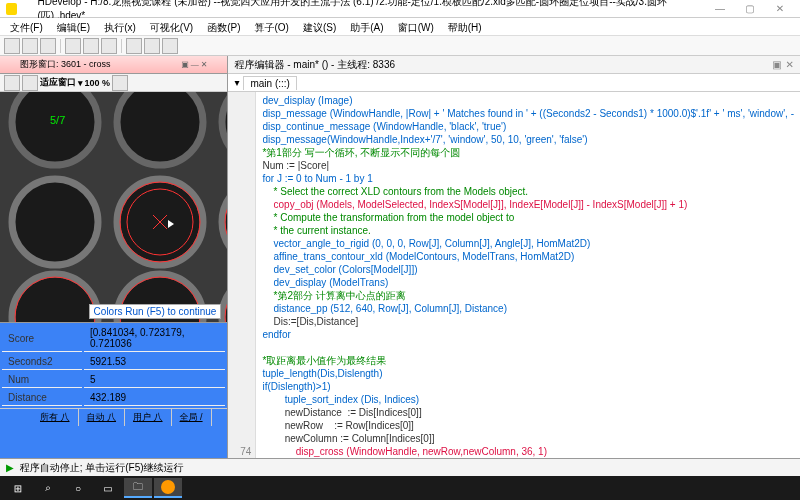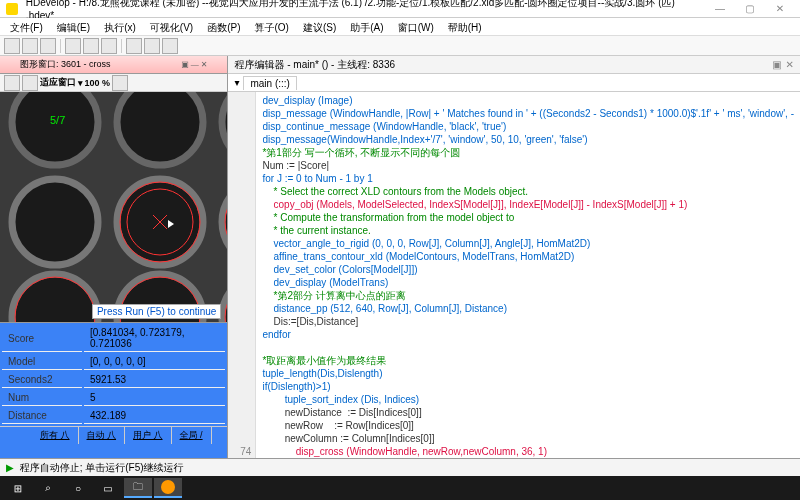--- a/index.html
+++ b/index.html
@@ -1,17 +1,17 @@
 <!DOCTYPE html>
 <html><head>
 <meta charset="utf-8">
 <style>
 * { margin: 0; padding: 0; box-sizing: border-box; font-family: "Microsoft YaHei", sans-serif; }
 body { width: 800px; height: 500px; background: #f0f0f0; overflow: hidden; font-size: 10px; display: flex; flex-direction: column; }
-.titlebar { background: #fff; color: #000; padding: 2px 6px; display: flex; align-items: center; gap: 8px; height: 18px; border-bottom: 1px solid #ccc; }
+.titlebar { background: #fff; color: #000; padding: 2px 6px; display: flex; align-items: center; gap: 20px; height: 18px; border-bottom: 1px solid #ccc; }
 .titlebar .icon { width: 12px; height: 12px; background: #ffd700; border-radius: 2px; }
 .win-controls { margin-left: auto; display: flex; gap: 2px; }
 .win-controls span { width: 28px; text-align: center; cursor: default; color: #888; }
 .menubar { background: #fff; padding: 2px 4px; display: flex; gap: 2px; border-bottom: 1px solid #ddd; height: 18px; }
 .menubar span { padding: 1px 6px; cursor: default; }
 .toolbar { background: #f8f8f8; padding: 2px 4px; display: flex; gap: 2px; border-bottom: 1px solid #ccc; height: 20px; align-items: center; }
 .tb-btn { width: 16px; height: 16px; background: #e8e8e8; border: 1px solid #aaa; display: inline-block; }
 .tb-sep { width: 1px; height: 14px; background: #ccc; margin: 0 2px; }
 .main { flex: 1; display: flex; overflow: hidden; }
 .left-col { width: 300px; display: flex; flex-direction: column; border-right: 1px solid #999; }
@@ -125,32 +125,28 @@
         <circle cx="265" cy="130" r="40" fill="none" stroke="#f33" stroke-width="1"></circle>
         <circle cx="265" cy="130" r="33" fill="none" stroke="#f33" stroke-width="1"></circle>
         <circle cx="55" cy="225" r="40" fill="none" stroke="#f33" stroke-width="1"></circle>
         <circle cx="160" cy="225" r="40" fill="none" stroke="#f33" stroke-width="1"></circle>
         <circle cx="265" cy="225" r="40" fill="none" stroke="#f33" stroke-width="1"></circle>
         <line x1="153" y1="123" x2="167" y2="137" stroke="#f33" stroke-width="1"></line>
         <line x1="167" y1="123" x2="153" y2="137" stroke="#f33" stroke-width="1"></line>
         <path d="M 168 128 l 6 4 l -6 4 z" fill="#fff"></path>
       </svg>
       <div class="ratio-text">5/7</div>
-      <div class="press-run">Press Run (F5) to continue</div>
+      <div class="press-run">Colors Run (F5) to continue</div>
     </div>
     <div class="vars-panel">
       <table class="vars-table">
         <tbody>
             <tr>
               <td>Score</td>
               <td>[0.841034, 0.723179, 0.721036</td>
-            </tr>
-        <tr>
-              <td>Model</td>
-              <td>[0, 0, 0, 0, 0]</td>
             </tr>
         <tr>
               <td>Seconds2</td>
               <td>5921.53</td>
             </tr>
         <tr>
               <td>Num</td>
               <td>5</td>
             </tr>
         <tr>

